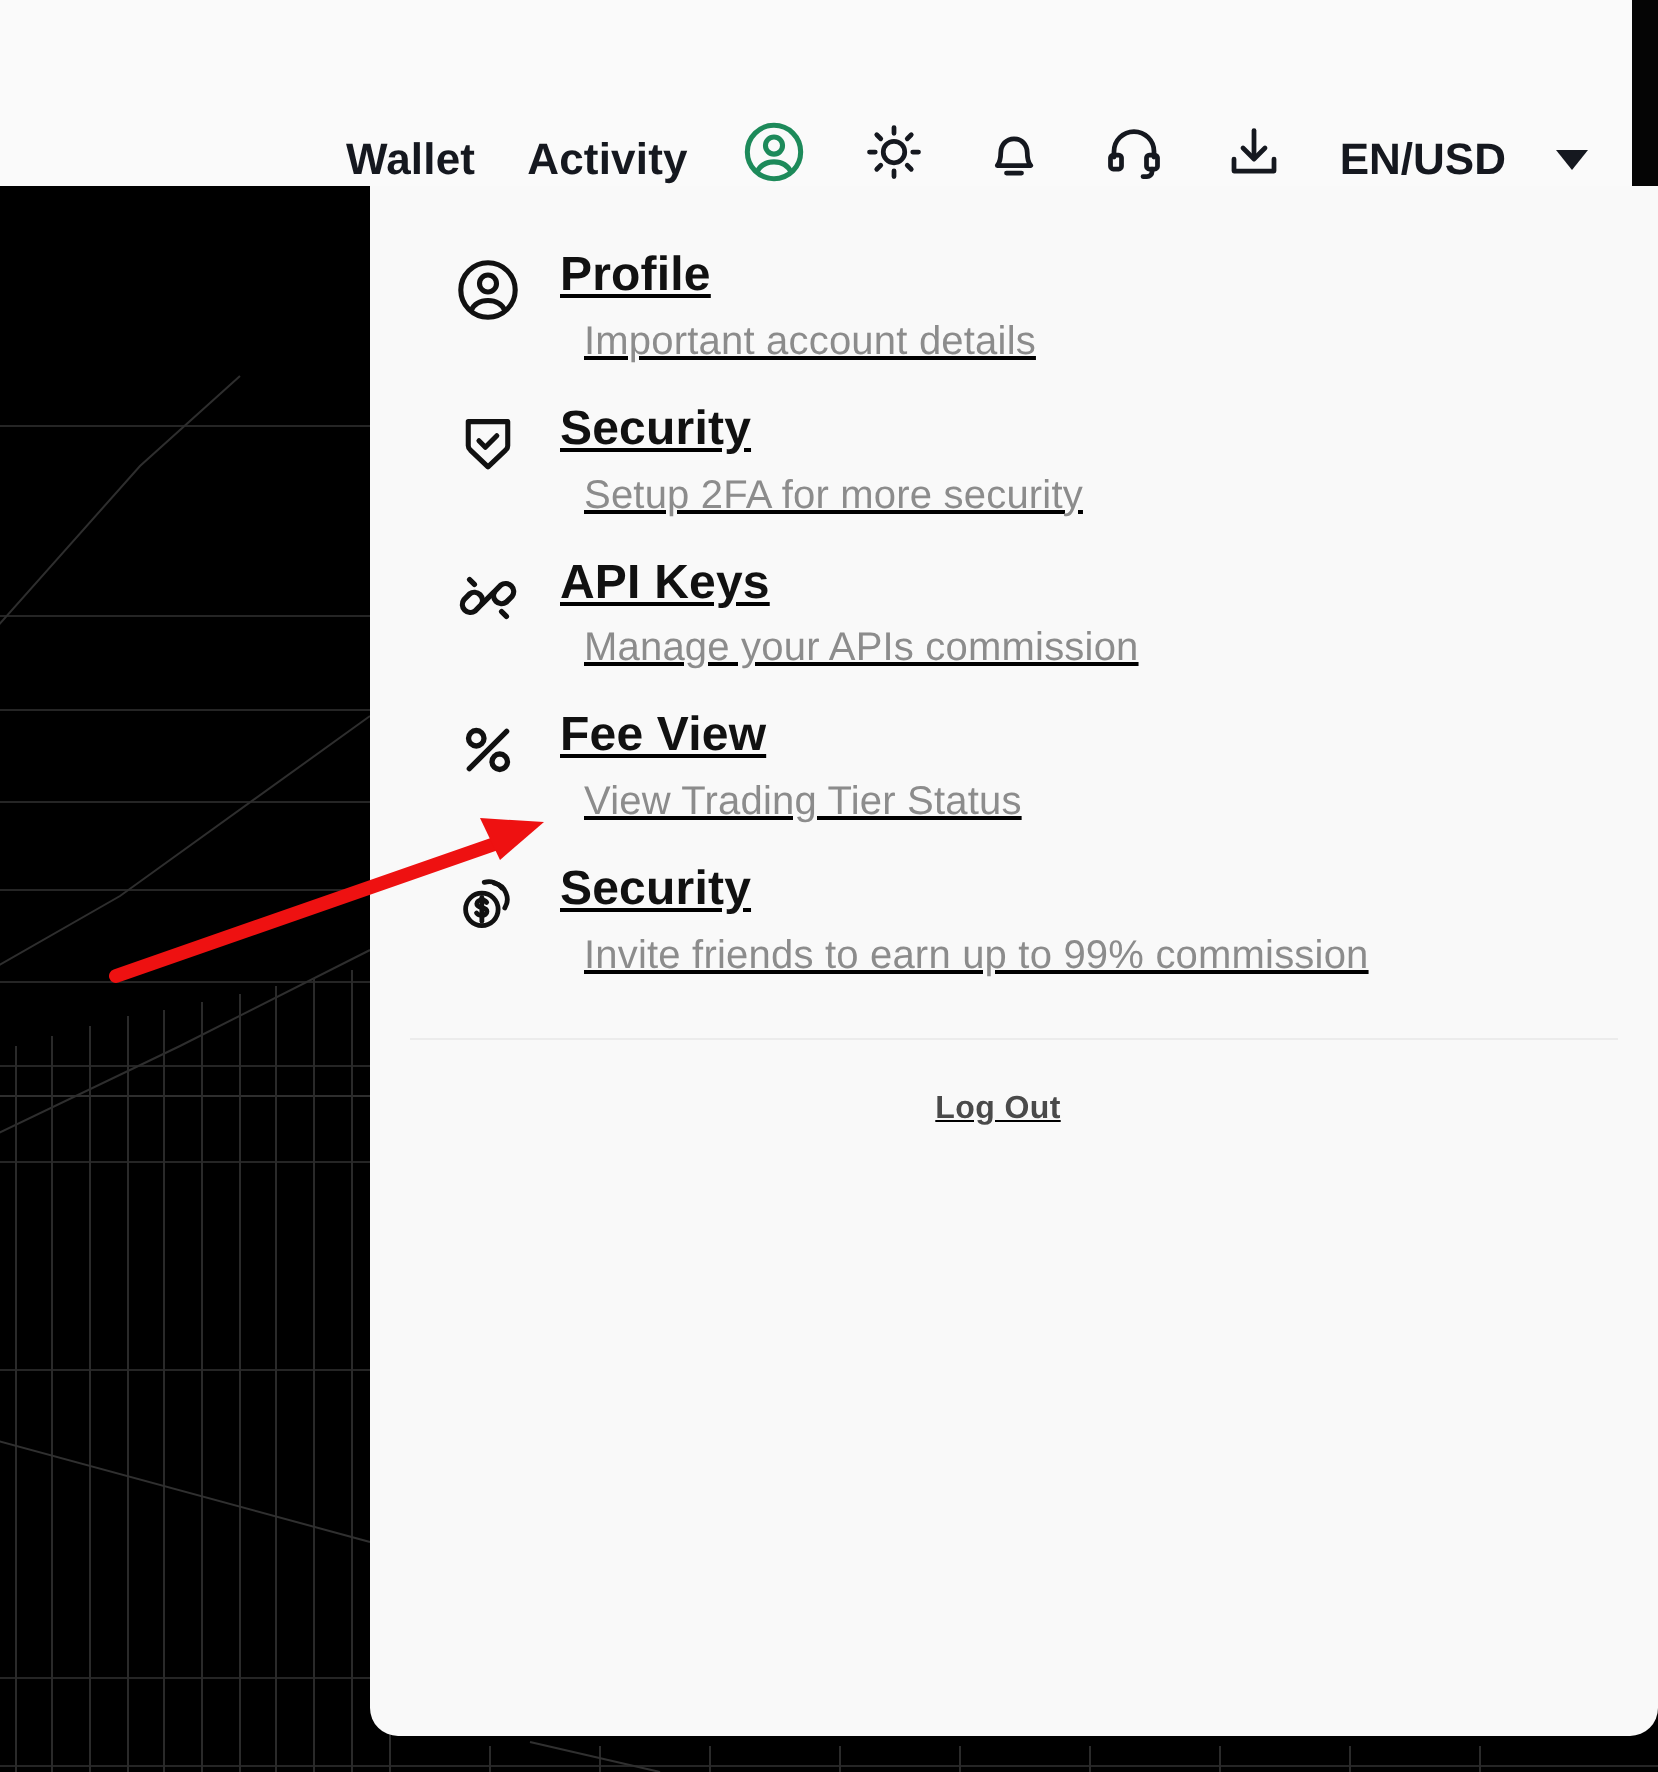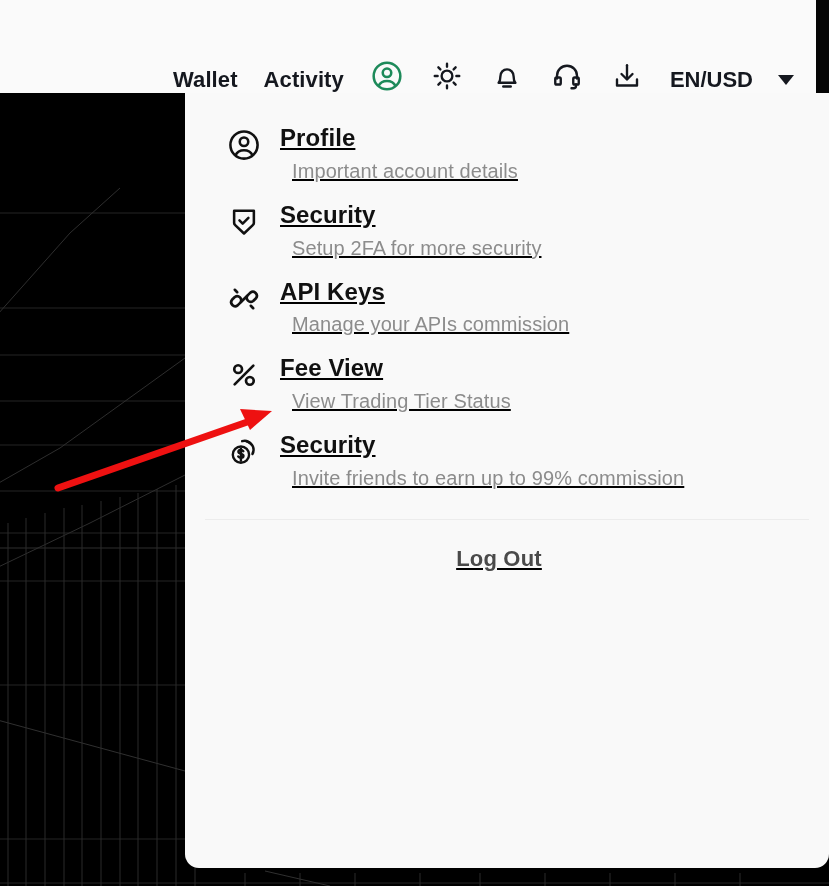--- a/index.html
+++ b/index.html
@@ -73,21 +73,21 @@
   }
   .menu-sub {
     font-size:20px; color:#8c8c8c;
     line-height:1.2; margin-top:7px; letter-spacing:.1px;margin-left:12px;
   }
   .divider {
     height:1px; background:#ececec;
     margin:20px 20px 0 20px;
   }
   .logout {
-    text-align:center; font-size:22px; font-weight:bold;
+    text-align:center; font-size:16px; font-weight:bold;
     color:#4a4a4a; padding:26px 16px 0 0; letter-spacing:.2px;
   }
 
   
   .arrow-layer { position:absolute; left:0; top:0; width:829px; height:886px; pointer-events:none; }
 </style>
 </head>
 <body>
 
 <div id="root">

